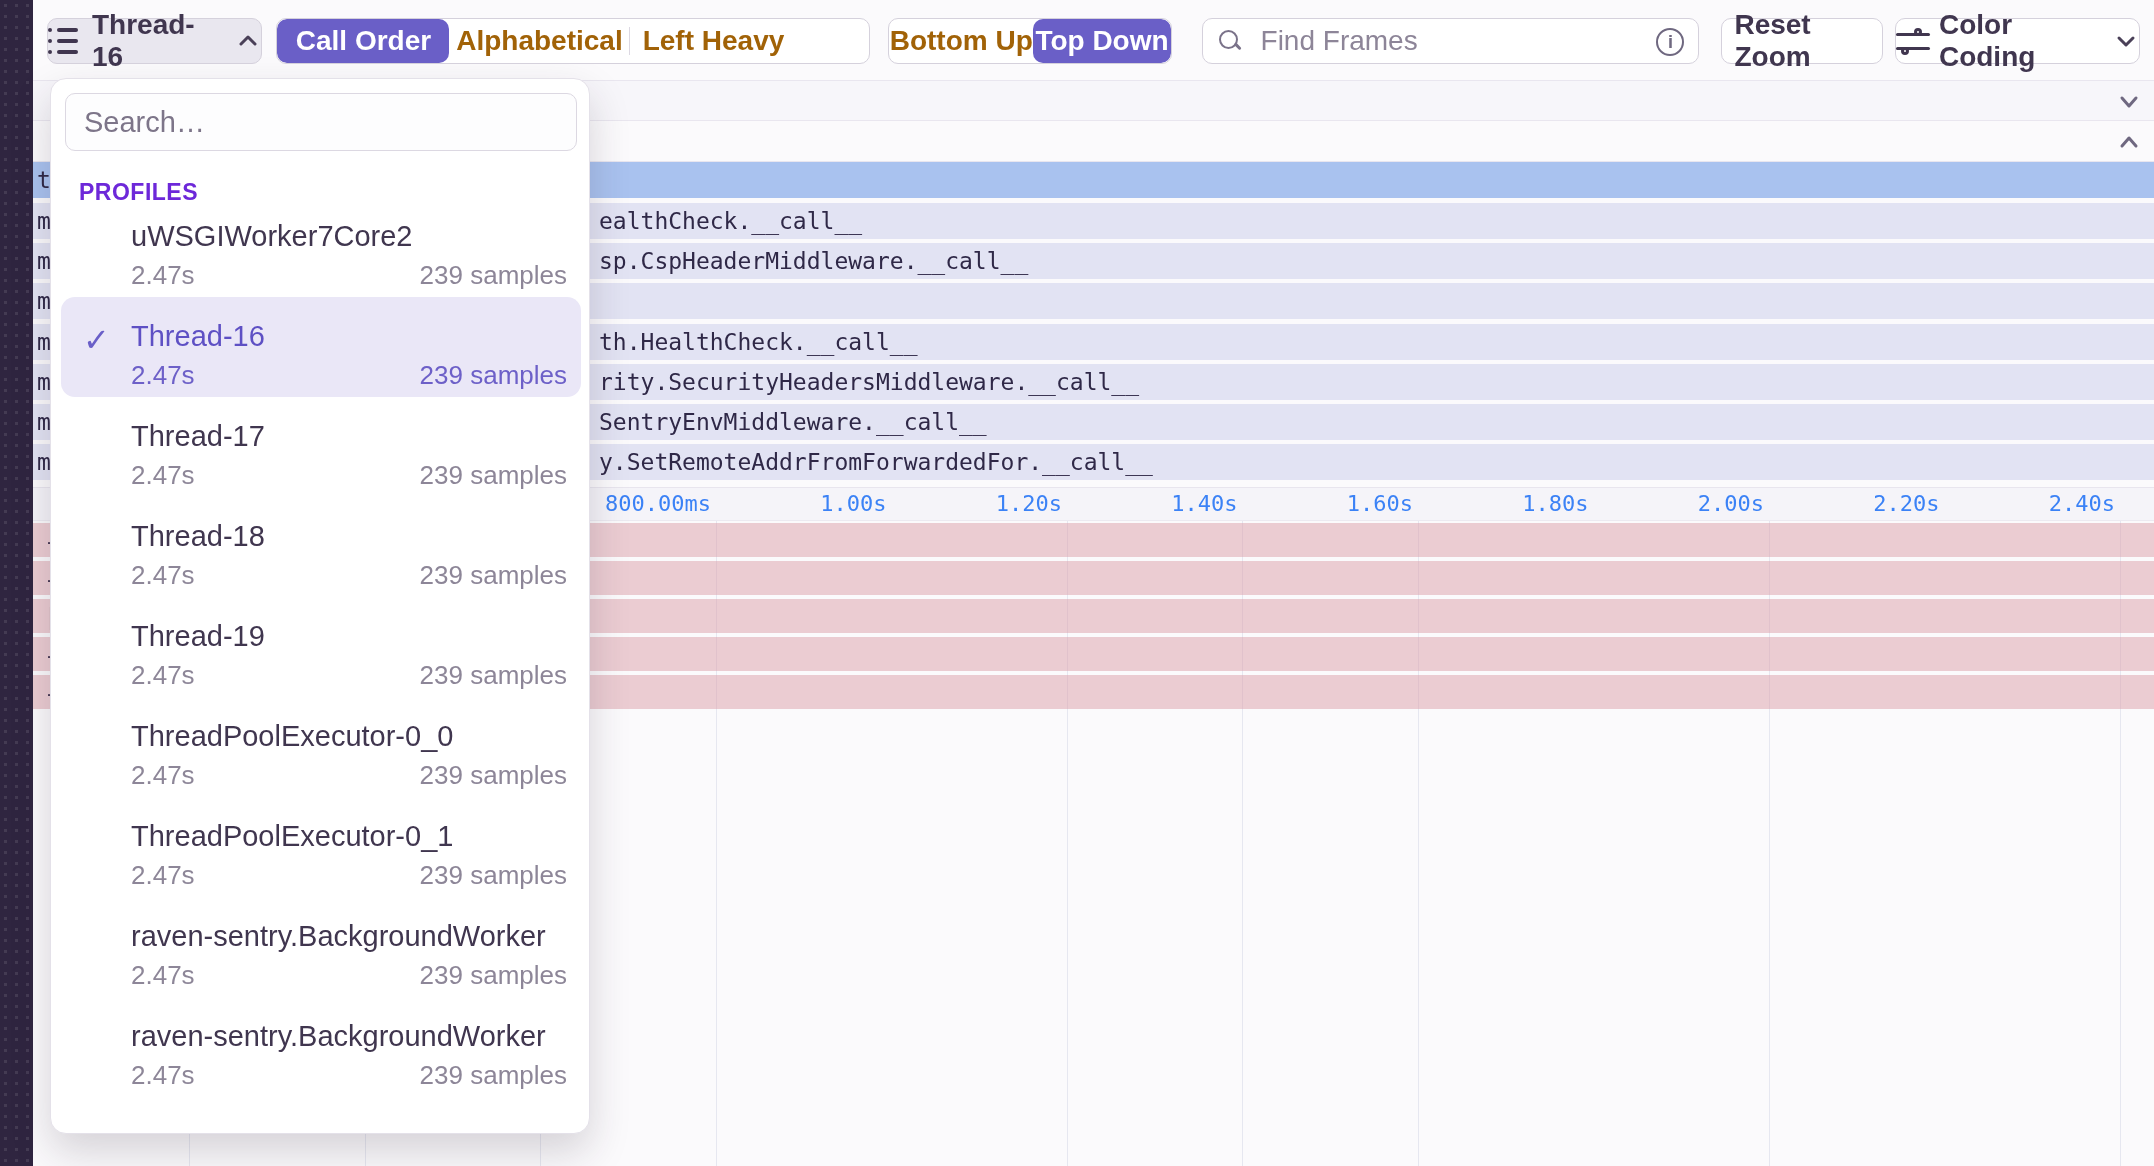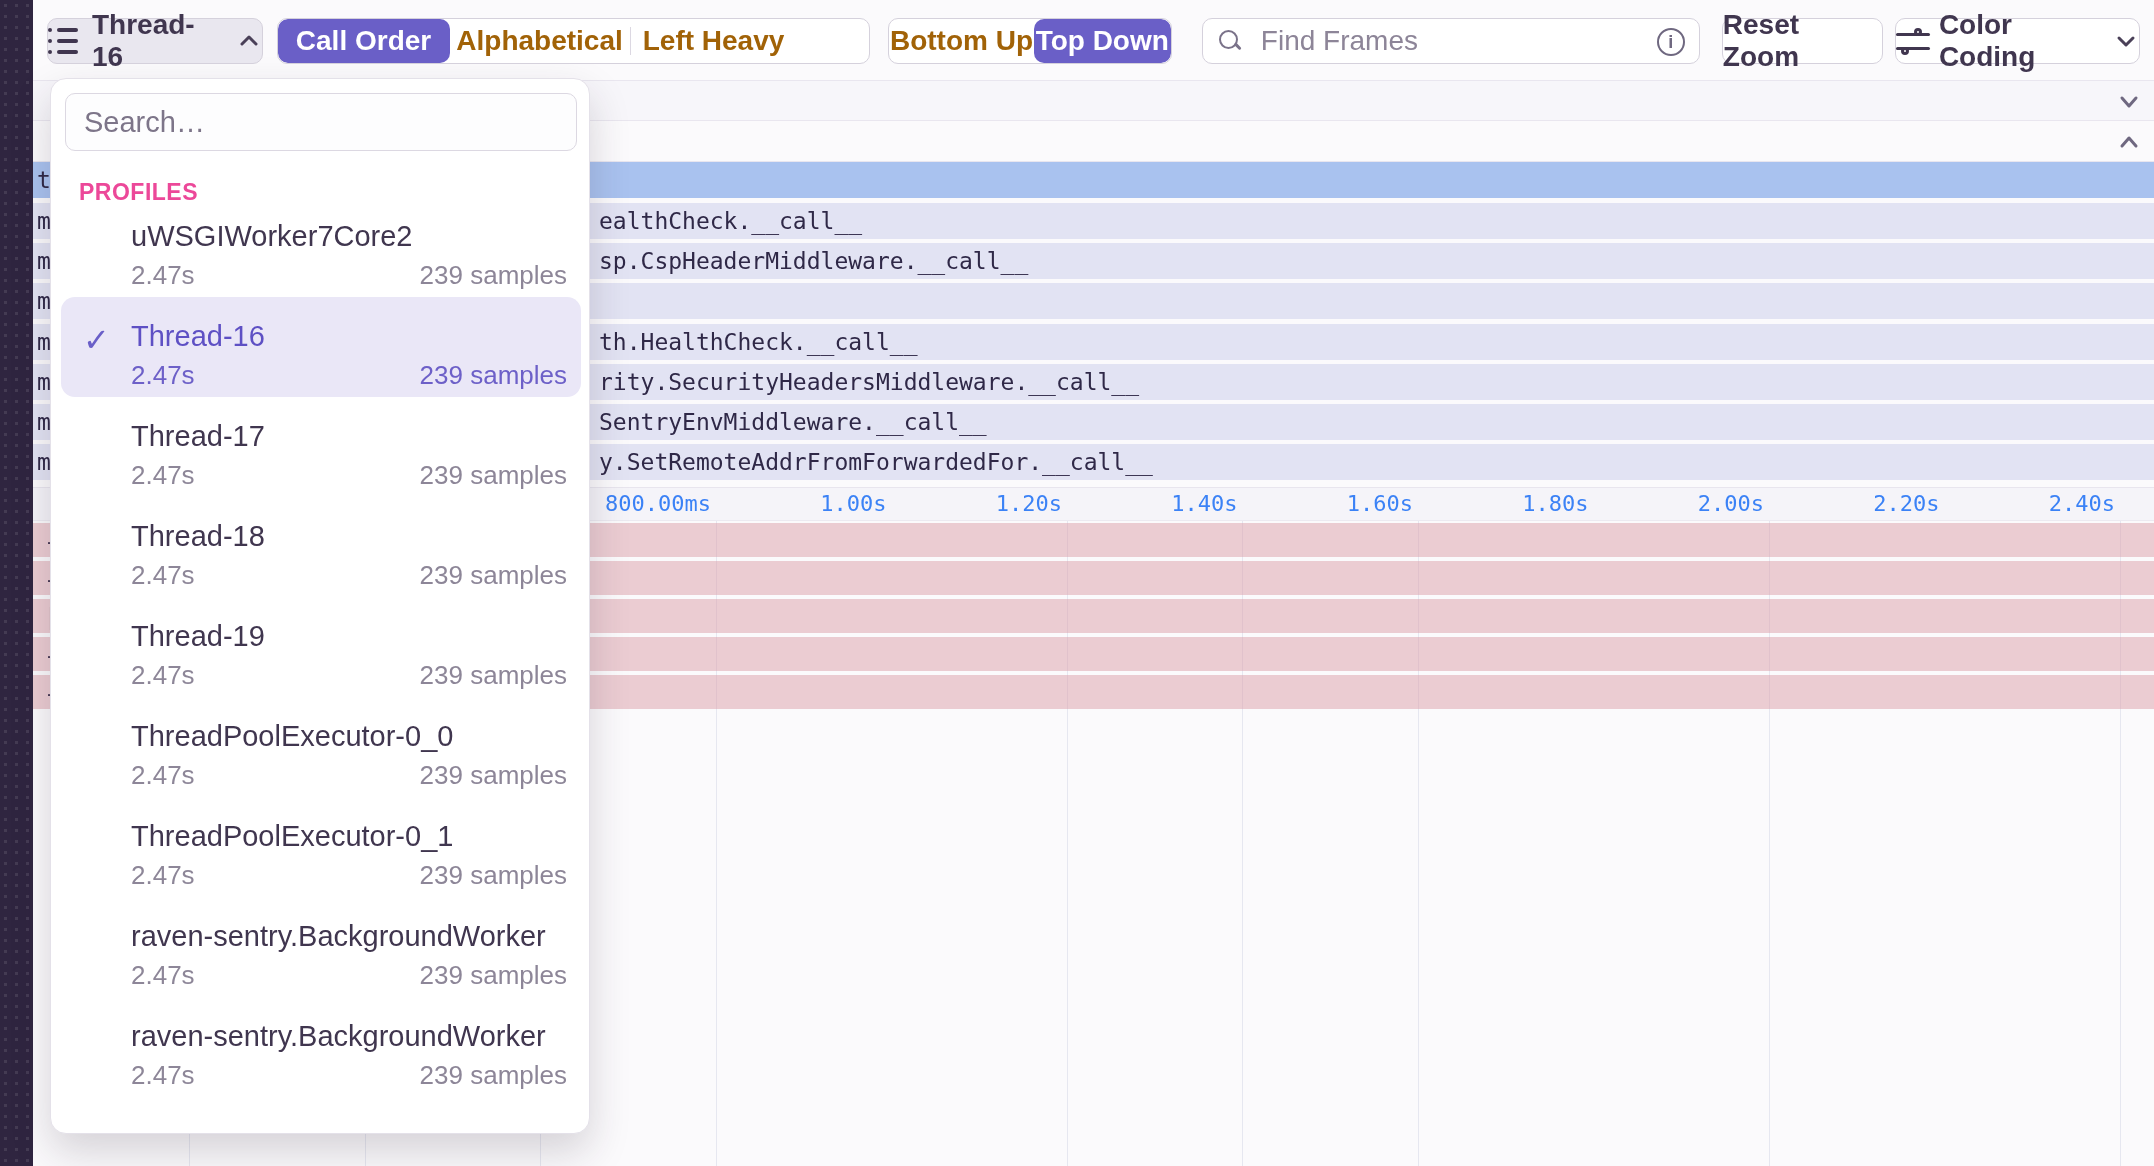--- a/index.html
+++ b/index.html
@@ -69,21 +69,21 @@
   .mag-icon::after {
     content:""; position:absolute; left:15px; top:15px; width:8px; height:2.5px;
     background:#7a7289; transform:rotate(45deg); border-radius:2px;
   }
   .info-icon {
     position:absolute; right:14px; top:9px; width:28px; height:28px;
     border:2px solid #6f6880; border-radius:50%;
     display:flex; align-items:center; justify-content:center;
     font-size:18px; font-weight:700; color:#6f6880; font-style:normal;
   }
-  .reset-btn { width:168px; margin-right:12px; }
+  .reset-btn { width:168px; margin-right:12px;padding-left:12px; }
   .color-btn { width:256px; gap:12px; }
 
   
   .list-icon { width:30px; height:26px; display:flex; flex-direction:column; justify-content:space-between; }
   .list-icon .li-row { display:flex; align-items:center; gap:5px; }
   .list-icon .li-dot { width:4px; height:4px; background:#40364f; border-radius:50%; }
   .list-icon .li-bar { width:21px; height:3.5px; background:#40364f; border-radius:2px; }
 
   
   .sliders-icon { position:relative; width:34px; height:24px; }
@@ -151,21 +151,21 @@
   }
   .dd-search {
     position:absolute; left:14px; top:14px; width:512px; height:58px;
     border:1px solid #dcd8e2; border-radius:10px; background:#fdfdfe;
     font-family:"Liberation Sans", sans-serif;
     font-size:29px; color:#463c55; padding:0 18px; outline:none;
   }
   .dd-search::placeholder { color:#7d7589; }
   .dd-section-label {
     position:absolute; left:28px; top:100px;
-    font-size:23px; font-weight:700; letter-spacing:0.5px; color:#ec4899;
+    font-size:23px; font-weight:700; letter-spacing:0.5px; color:#6d28d9;
   }
   .dd-item {
     position:absolute; left:10px; width:520px; height:100px;
     padding:22px 14px 0 70px; border-radius:14px; cursor:pointer;
   }
   .dd-item.selected { background:#eae7f7; }
   .dd-check { position:absolute; left:22px; top:24px; font-size:32px; color:#6A5FC8; }
   .dd-name { font-size:29px; color:#40364f; line-height:34px; white-space:nowrap; }
   .dd-stats { display:flex; justify-content:space-between; margin-top:7px;
               font-size:26px; color:#8d8698; line-height:30px; }

